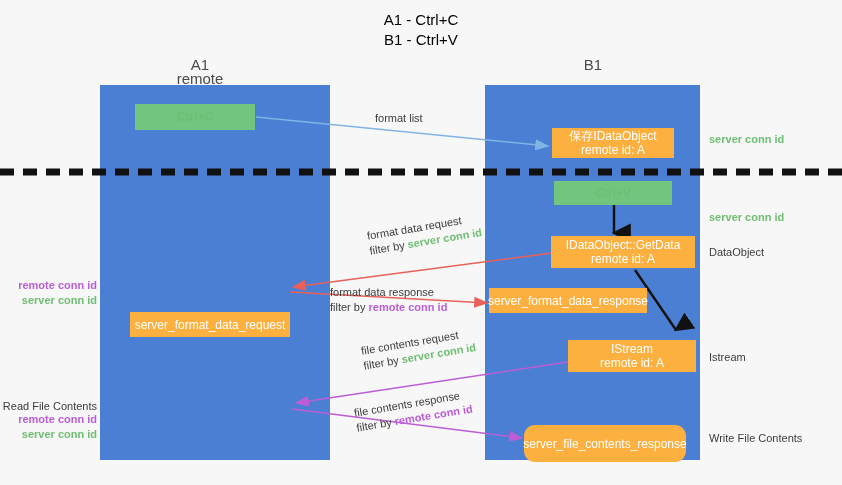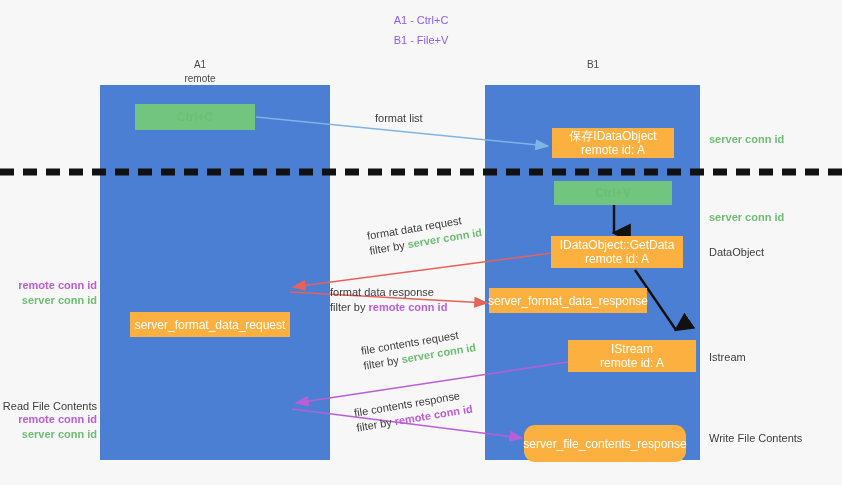--- a/index.html
+++ b/index.html
@@ -12,29 +12,29 @@
     width: 842px; height: 485px;
     background: #f7f7f7;
     overflow: hidden;
   }
   .abs { position: absolute; }
 
   
   .title {
     left: 0; right: 0; top: 10px;
     text-align: center;
-    font-size: 11px;
-    color: #8b5cf6;
+    font-size: 15px;
+    color: #000000;
     line-height: 20px;
   }
 
   
   .col-head {
     text-align: center;
-    font-size: 10px;
+    font-size: 15px;
     color: #4a4a4a;
     line-height: 14px;
   }
 
   
   .lane {
     background: #4a7fd4;
     top: 85px; height: 375px;
   }
   .lane-a { left: 100px; width: 230px; }
@@ -80,21 +80,21 @@
     pointer-events: none;
   }
 </style>
 </head>
 <body>
 
 <div id="stage">
 
   <div class="abs title">
     <div>A1 - Ctrl+C</div>
-    <div>B1 - File+V</div>
+    <div>B1 - Ctrl+V</div>
   </div>
 
   <div class="abs col-head" style="left:140px; top:58px; width:120px;">
     <div>A1</div>
     <div>remote</div>
   </div>
   <div class="abs col-head" style="left:533px; top:58px; width:120px;">
     <div>B1</div>
   </div>
 
@@ -142,21 +142,21 @@
 
   <div class="abs box orange" style="left:552px; top:128px; width:122px; height:30px;">
     <div>保存IDataObject</div>
     <div>remote id: A</div>
   </div>
 
   <div class="abs box green" style="left:554px; top:181px; width:118px; height:24px;">
     <div>Ctrl+V</div>
   </div>
 
-  <div class="abs box orange" style="left:551px; top:236px; width:132px; height:32px;">
+  <div class="abs box orange" style="left:551px; top:236px; width:144px; height:32px;">
     <div>IDataObject::GetData</div>
     <div>remote id: A</div>
   </div>
 
   <div class="abs box orange" style="left:568px; top:340px; width:128px; height:32px;">
     <div>IStream</div>
     <div>remote id: A</div>
   </div>
 
   <div class="abs box orange" style="left:130px; top:277px; width:160px; height:25px;margin-top:35px;">

